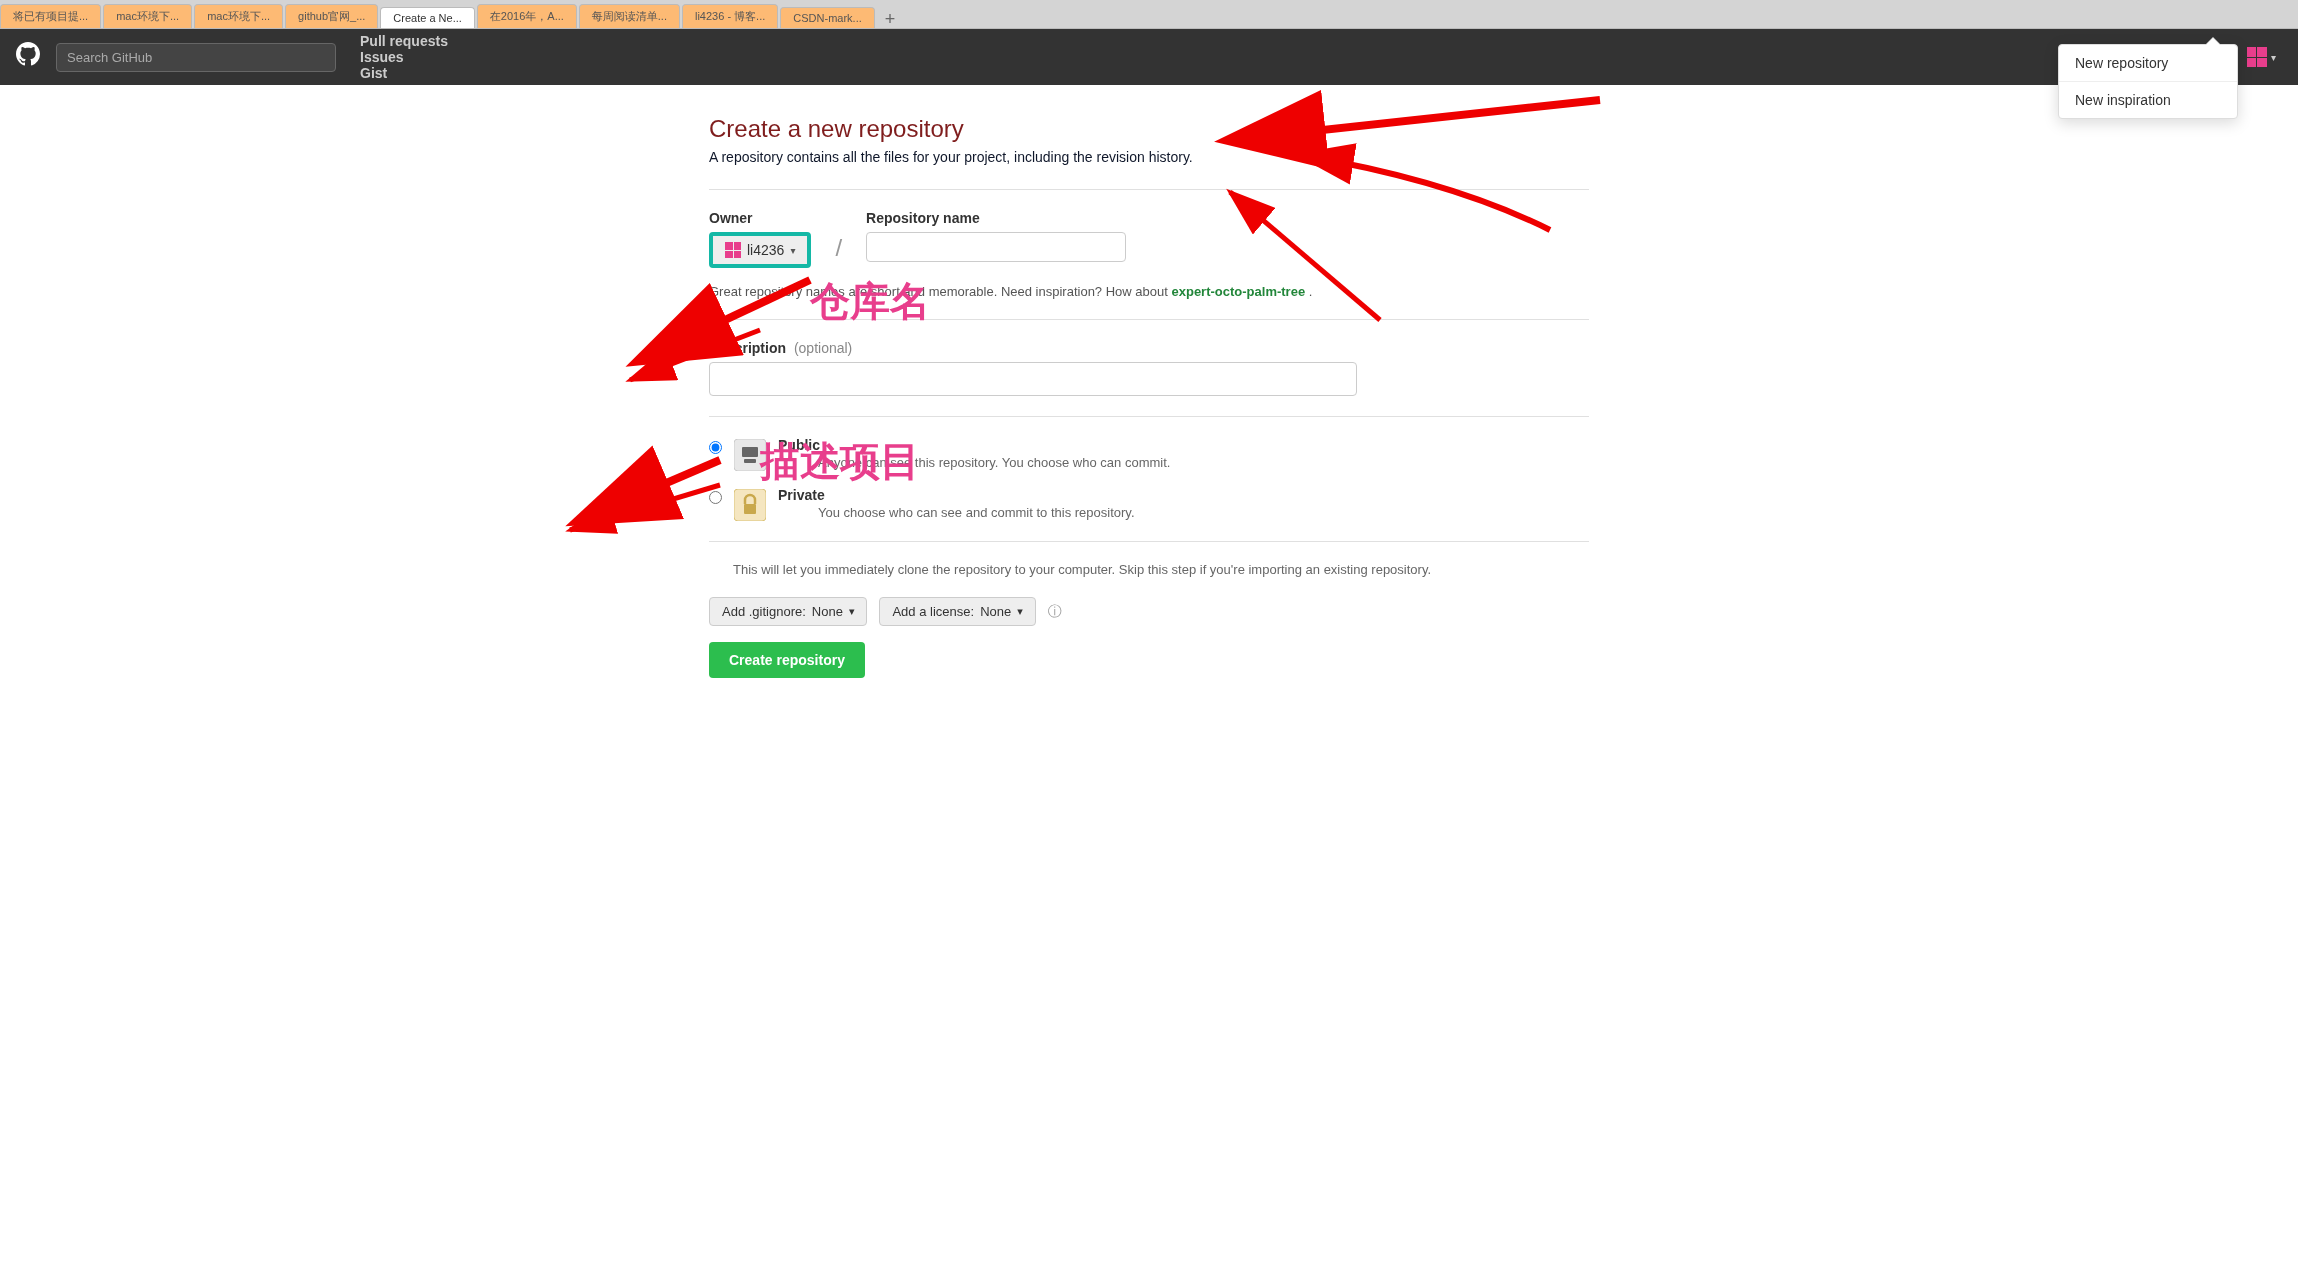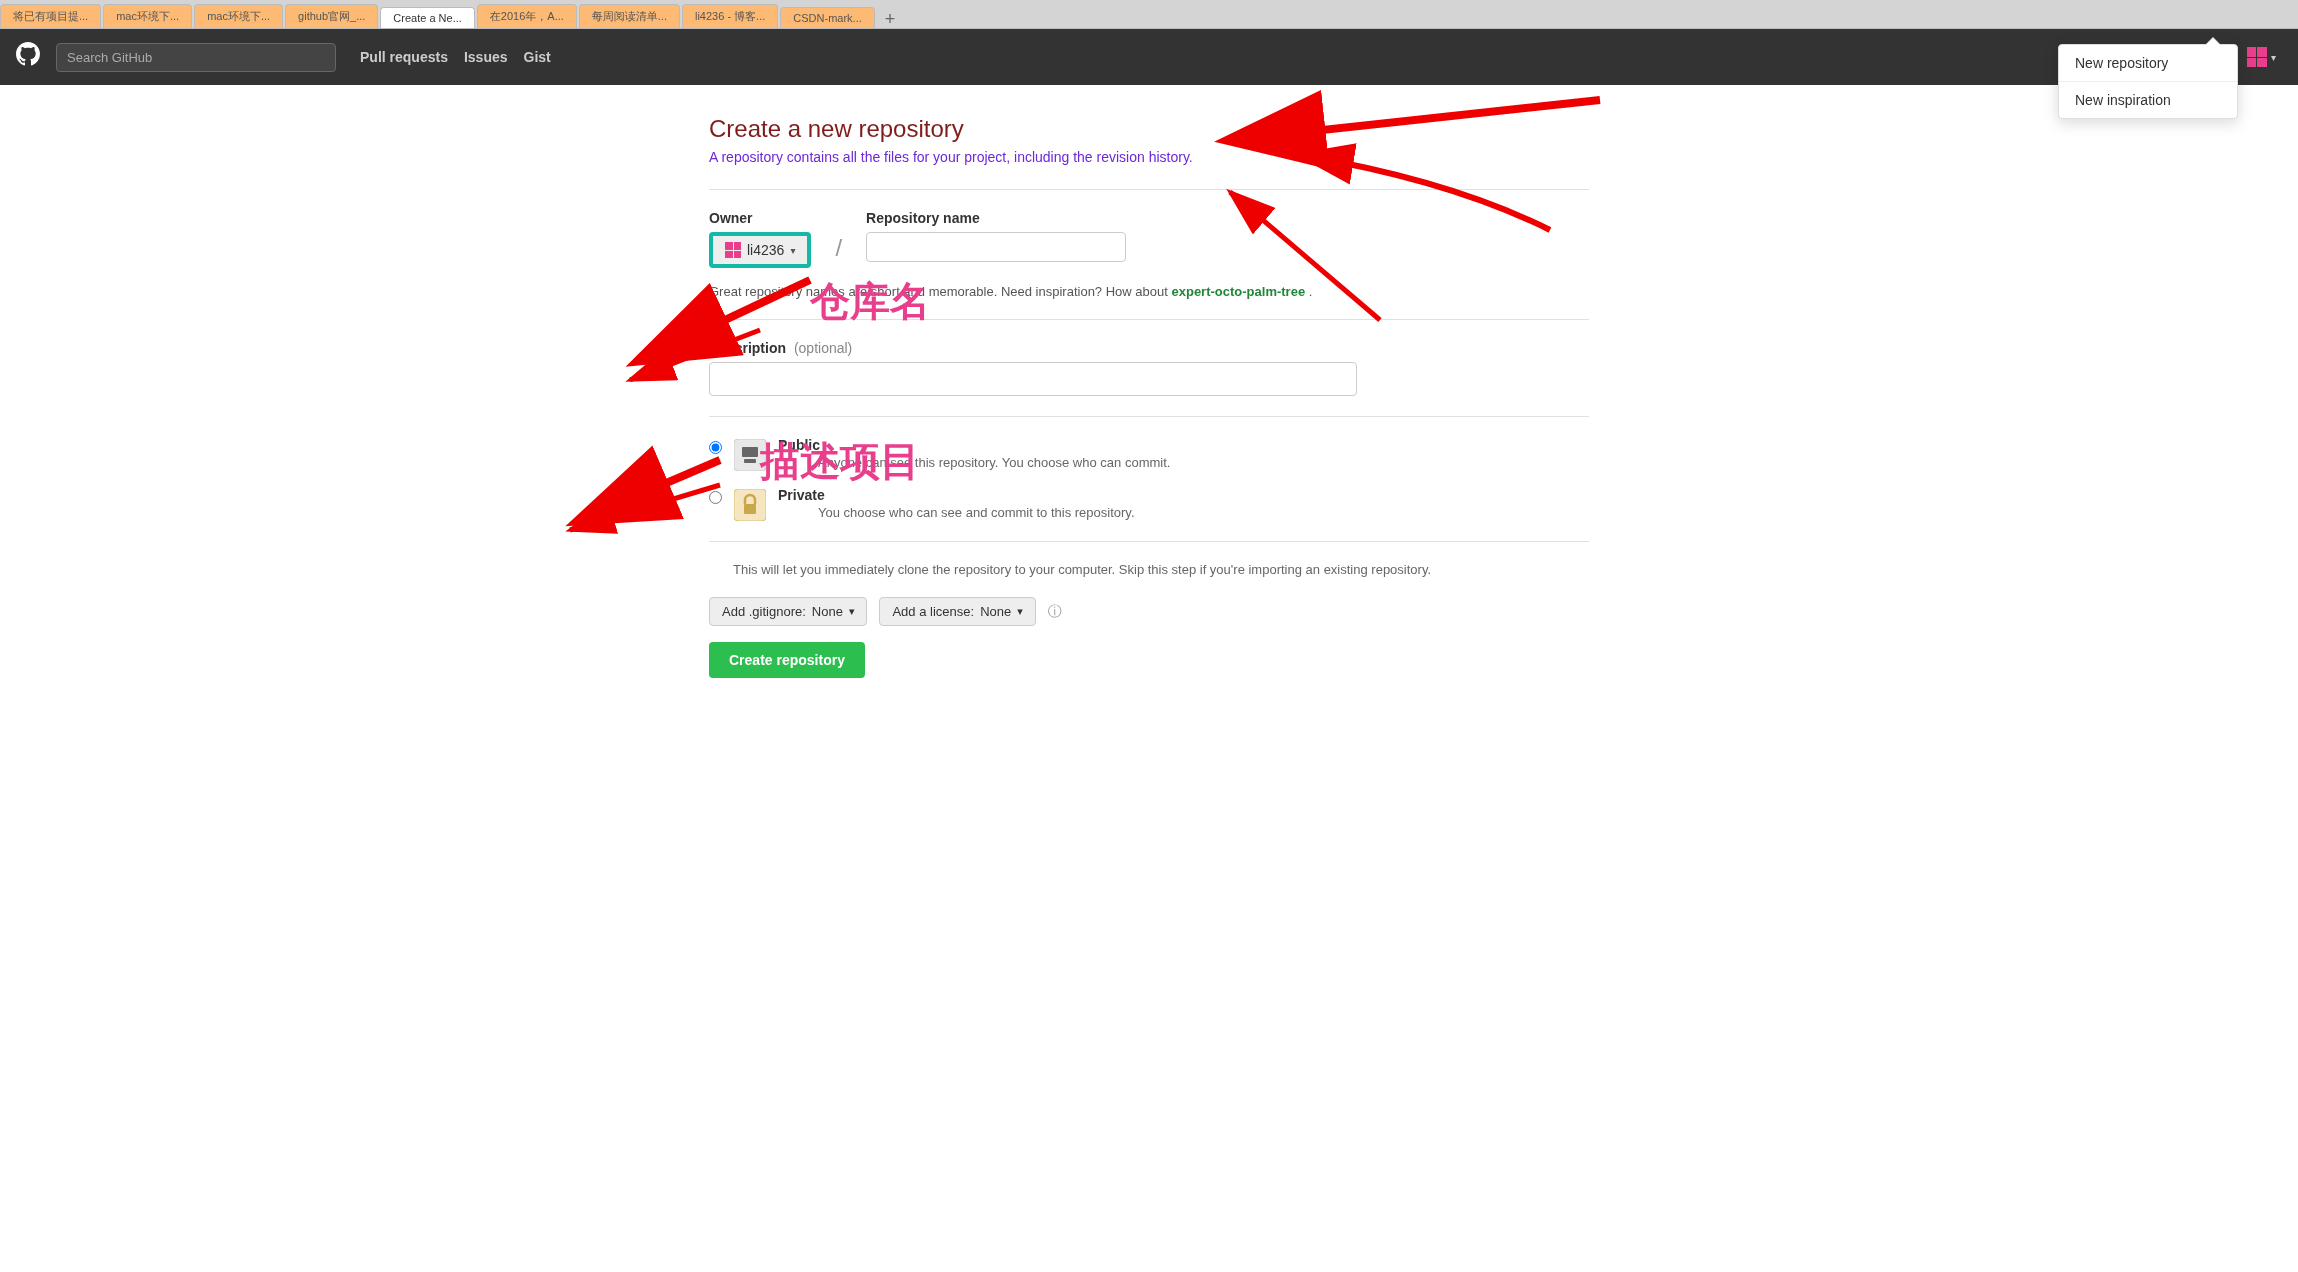--- a/index.html
+++ b/index.html
@@ -68,22 +68,22 @@
       border: 1px solid #666;
       border-radius: 4px;
       padding: 6px 10px;
       color: #ccc;
       font-size: 13px;
       outline: none;
     }
     .navbar-search input::placeholder { color: #aaa; }
     .navbar-links {
       display: flex;
-      gap: 16px;
       margin-left: 8px;
+      flex-direction: column;
     }
     .navbar-links a {
       color: #ccc;
       text-decoration: none;
       font-size: 14px;
       font-weight: 600;
     }
     .navbar-spacer { flex: 1; }
     .navbar-actions {
       display: flex;
@@ -169,21 +169,21 @@
       margin: 0 auto;
       padding: 30px 20px;
     }
     .page-title {
       font-size: 24px;
       font-weight: 300;
       color: #7f1d1d;
       margin-bottom: 6px;
     }
     .page-subtitle {
-      color: #6d28d9;
+      color: #0f172a;
       font-size: 14px;
       margin-bottom: 24px;
     }
     .divider {
       border: none;
       border-top: 1px solid #e0e0e0;
       margin: 20px 0;
     }
 
     

